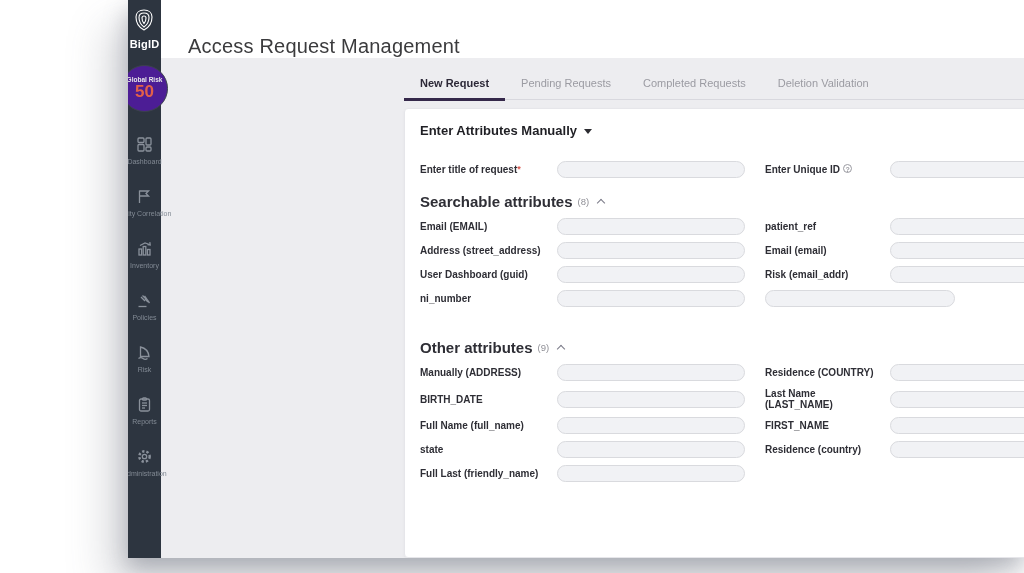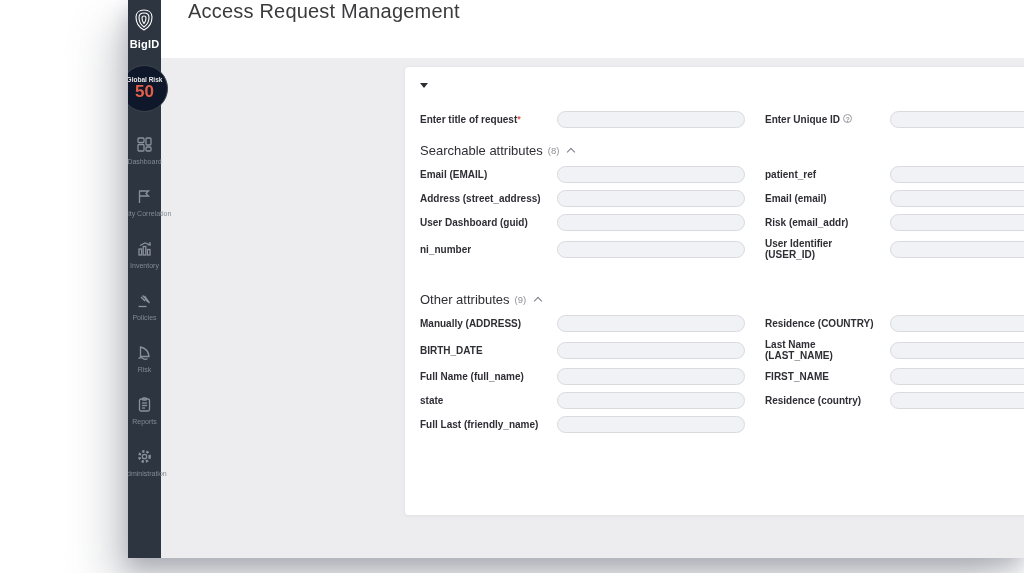--- a/index.html
+++ b/index.html
@@ -7,33 +7,33 @@
   .stage { position:relative; width:1024px; height:573px; background:#fff; overflow:hidden; }
 
   
   .app { position:absolute; left:128px; top:0; width:896px; height:558px; display:flex; overflow:hidden;
          box-shadow:0 10px 22px rgba(90,95,110,.40), -22px 26px 38px rgba(90,95,110,.22); }
 
   
   .sidebar { position:relative; z-index:2; width:33px; background:#2d3540; display:flex; flex-direction:column; align-items:center; flex-shrink:0; }
   .logo { margin-top:7px; display:flex; flex-direction:column; align-items:center; }
   .logo .brand { color:#fff; font-size:11px; font-weight:bold; margin-top:1px; letter-spacing:.2px; }
-  .risk-badge { margin-top:15px; width:47px; height:47px; border-radius:50%; background:#0f172a; border:1px solid #3c434d;
+  .risk-badge { margin-top:15px; width:47px; height:47px; border-radius:50%; background:#4c1d95; border:1px solid #3c434d;
                 display:flex; flex-direction:column; align-items:center; justify-content:center; }
   .risk-badge .rb-label { color:#e8e8ea; font-size:6.5px; font-weight:bold; }
   .risk-badge .rb-value { color:#e2604a; font-size:17px; font-weight:bold; line-height:18px; }
   .nav { margin-top:12px; width:100%; }
   .nav-item { height:52px; display:flex; flex-direction:column; align-items:center; justify-content:center; gap:4px; cursor:pointer; }
   .nav-icon { width:18px; height:18px; display:flex; align-items:center; justify-content:center; }
   .nav-icon svg { stroke:#8a919b; fill:none; stroke-width:1.3; }
   .nav-label { color:#828a94; font-size:7px; white-space:nowrap; }
 
   
   .main { flex:1; position:relative; background:#ededf0; overflow:hidden; }
-  .topbar { height:58px; background:#fff; display:flex; align-items:flex-start; padding-left:27px; }
+  .topbar { height:58px; background:#fff; display:flex; align-items:flex-end; padding-left:27px; }
   .page-title { font-size:20px; color:#3b3b3d; font-weight:500; letter-spacing:.2px; }
 
   .tabrow { margin-left:243px; height:42px; display:flex; align-items:flex-end; border-bottom:1px solid #d8d8de; }
   .tab { position:relative; padding:0 16px 10px; font-size:11px; color:#9b9ba2; cursor:pointer; white-space:nowrap; }
   .tab.active { color:#2c2837; font-weight:bold; }
   .tab.active::after { content:""; position:absolute; left:0; right:0; bottom:-2px; height:3px; background:#35284a; }
 
   .panel { margin:8px 0 0 243px; width:790px; height:450px; background:#fff; border:1px solid #e6e6ea; border-radius:4px;
            padding:14px 0 0 15px; box-shadow:0 1px 3px rgba(0,0,0,.04); }
   .panel-heading { display:flex; align-items:center; gap:7px; font-size:13px; font-weight:bold; color:#1f1f24; cursor:pointer; }
@@ -42,21 +42,21 @@
   .form { margin-top:23px; }
   .form-row { display:grid; grid-template-columns:137px 188px 20px 125px 190px; align-items:center; margin-bottom:7px; }
   .f-label { font-size:10px; font-weight:bold; color:#2e2e35; padding-right:6px; }
   .req { color:#d9544a; font-size:9px; vertical-align:top; }
   .help-icon { display:inline-block; width:9px; height:9px; border:1px solid #9a9aa1; border-radius:50%; color:#9a9aa1;
                font-size:7px; line-height:9px; text-align:center; margin-left:3px; vertical-align:1px; cursor:pointer; }
   .pill { width:188px; height:17px; background:#f1f2f5; border:1px solid #d9dade; border-radius:9px; outline:none; }
   .pill.right { width:190px; }
 
   .section-head { display:flex; align-items:center; gap:5px; margin:15px 0 8px; }
-  .section-head .s-name { font-size:13px; font-weight:normal; color:#2e2e35;text-align:right; }
+  .section-head .s-name { font-size:15px; font-weight:bold; color:#2e2e35;text-align:right; }
   .section-head .s-count { font-size:9.5px; color:#8f8f96; }
   .chev-up { width:6px; height:6px; border-left:1.5px solid #7a7a88; border-top:1.5px solid #7a7a88; transform:rotate(45deg); margin-left:4px; margin-top:3px; cursor:pointer; }
   .spacer-gap { height:10px; }
 </style>
 </head>
 <body>
 
 <div class="stage">
   <div class="app">
 
@@ -153,23 +153,30 @@
             <span class="nav-label">Administration</span>
           </div>
         </div>
     </div>
 
     <div class="main">
       <div class="topbar">
         <span class="page-title">Access Request Management</span>
       </div>
 
+      <div class="tabrow">
+          <div class="tab active">New Request</div>
+          <div class="tab">Pending Requests</div>
+          <div class="tab">Completed Requests</div>
+          <div class="tab">Deletion Validation</div>
+        </div>
 
       <div class="panel">
         <div class="panel-heading">
+          <span>Enter Attributes Manually</span>
           <span class="caret-down"></span>
         </div>
         <div class="form">
             <div class="form-row">
               <div class="f-label">Enter title of request<span class="req">*</span></div>
               <input type="text" class="pill" style="">
               <div></div>
               <div class="f-label">Enter Unique ID<span class="help-icon">?</span></div>
               <input type="text" class="pill right" style="">
             </div>
@@ -196,21 +203,20 @@
               <div class="f-label">User Dashboard (guid)</div>
               <input type="text" class="pill" style="">
               <div></div>
               <div class="f-label">Risk (email_addr)</div>
               <input type="text" class="pill right" style="">
             </div>
             <div class="form-row">
               <div class="f-label">ni_number</div>
               <input type="text" class="pill" style="">
               <div></div>
-              <div class="f-label">User Identifier (USER_ID)</div>
               <input type="text" class="pill right" style="">
             </div>
             <div class="spacer-gap"></div>
             <div class="section-head">
               <span class="s-name">Other attributes</span>
               <span class="s-count">(9)</span>
               <span class="chev-up"></span>
             </div>
             <div class="form-row">
               <div class="f-label">Manually (ADDRESS)</div>

